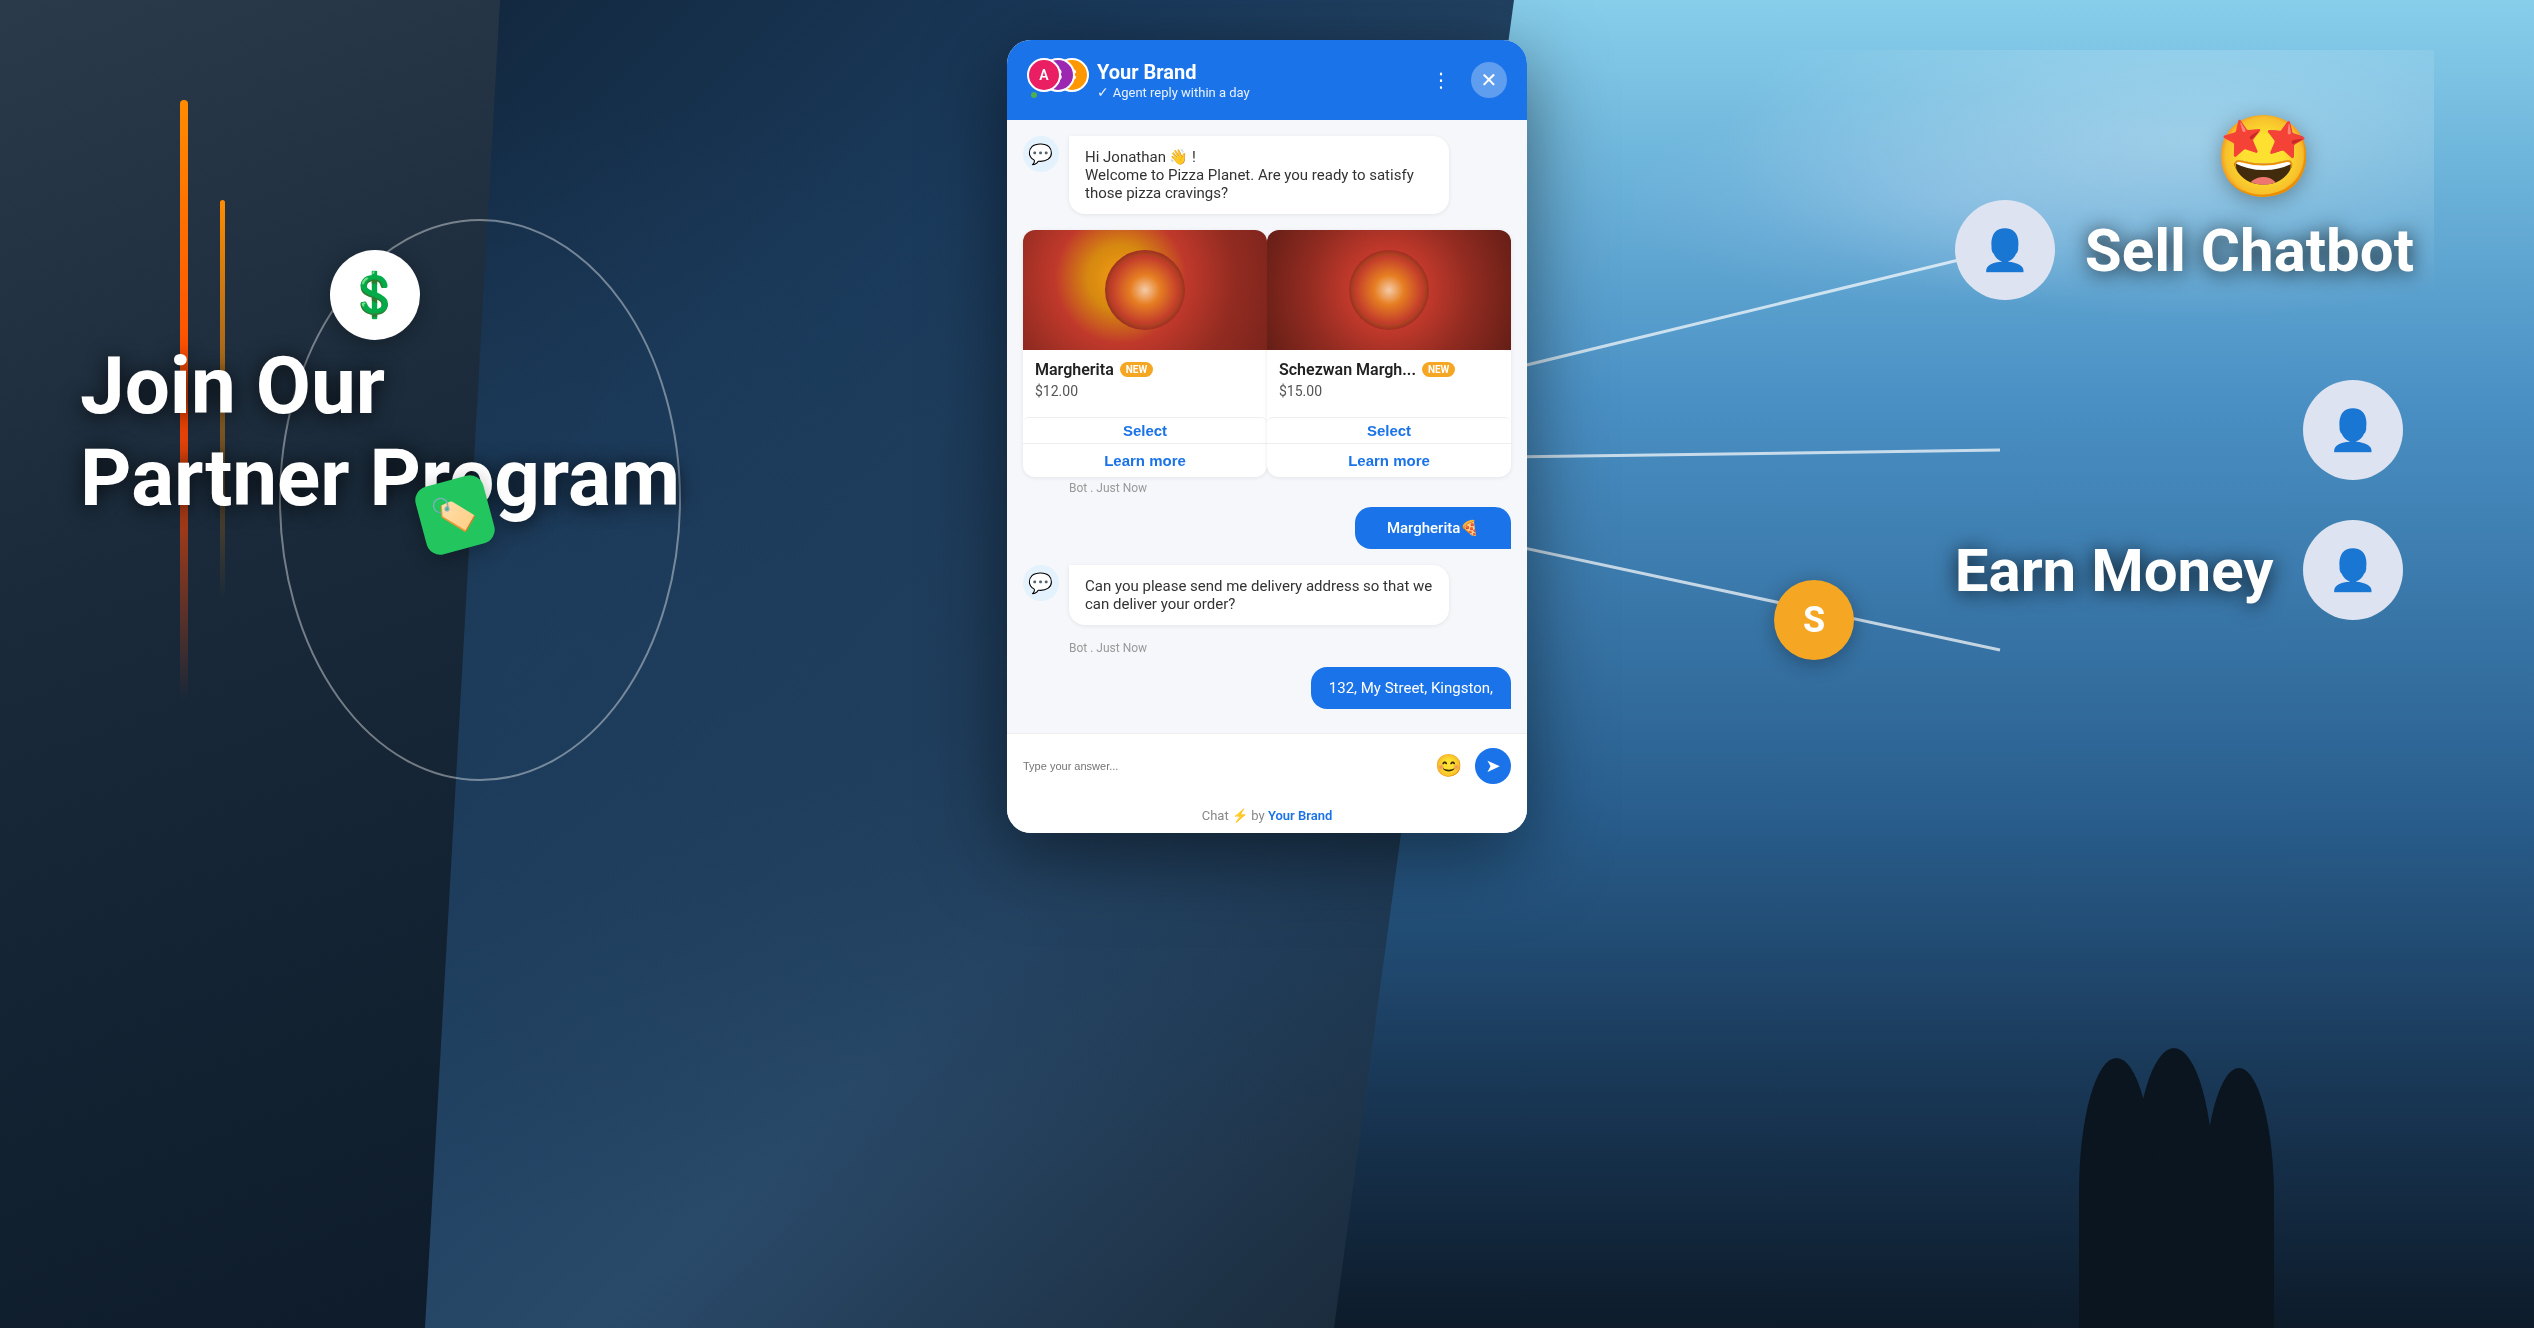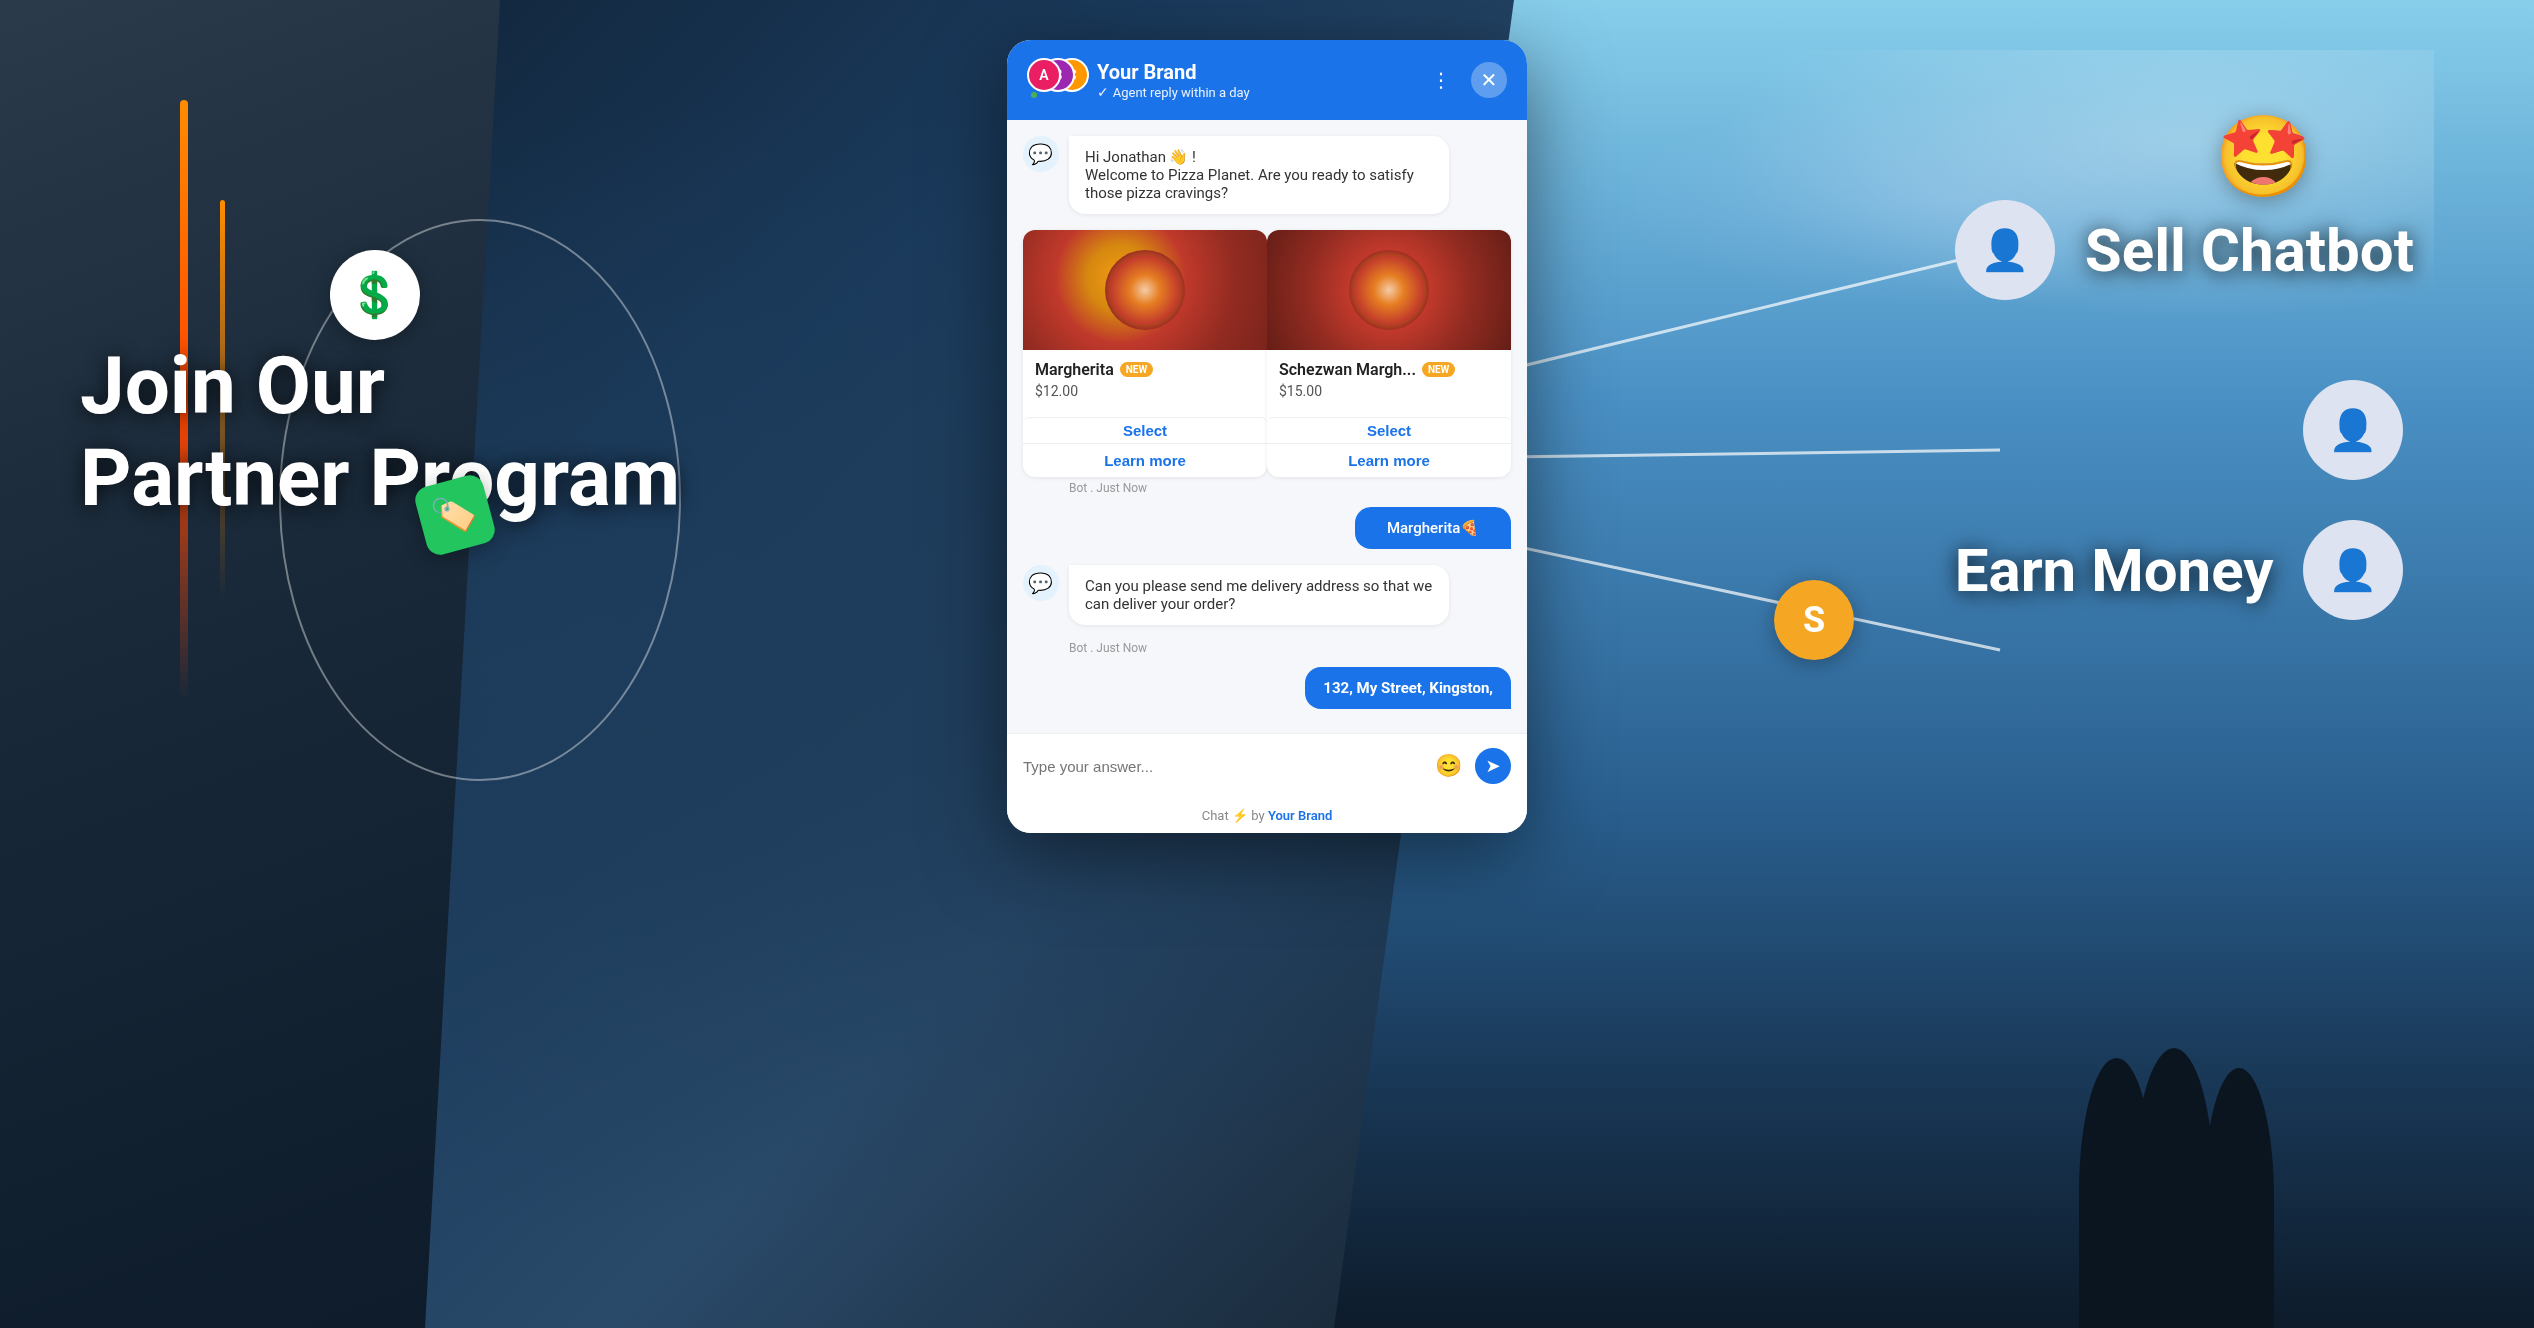--- a/index.html
+++ b/index.html
@@ -455,21 +455,21 @@
       padding: 14px 16px;
       display: flex;
       align-items: center;
       gap: 12px;
       border-top: 1px solid #eee;
     }
     .chat-input {
       flex: 1;
       border: none;
       outline: none;
-      font-size: 15px;
+      font-size: 11px;
       color: #999;
       background: transparent;
     }
     .input-icon-btn {
       background: transparent;
       border: none;
       cursor: pointer;
       font-size: 22px;
     }
     .send-btn {
@@ -515,21 +515,20 @@
       justify-content: flex-end;
       margin-bottom: 8px;
     }
     .delivery-btn {
       background: #1a73e8;
       color: white;
       border-radius: 16px 16px 0 16px;
       padding: 12px 18px;
       font-size: 15px;
       max-width: 300px;
-      font-weight: bold;
     }
 
     
     .lines-svg {
       position: absolute;
       left: 0;
       top: 0;
       width: 100%;
       height: 100%;
       z-index: 8;

